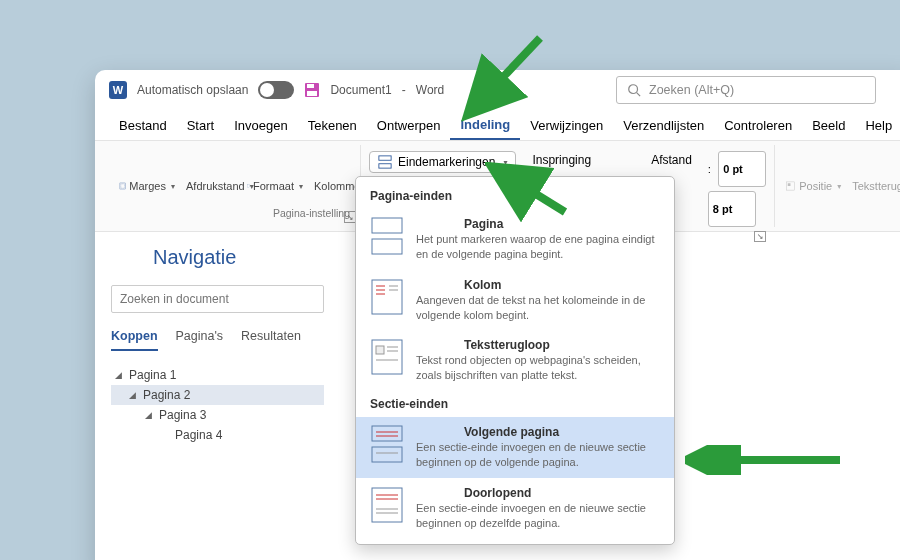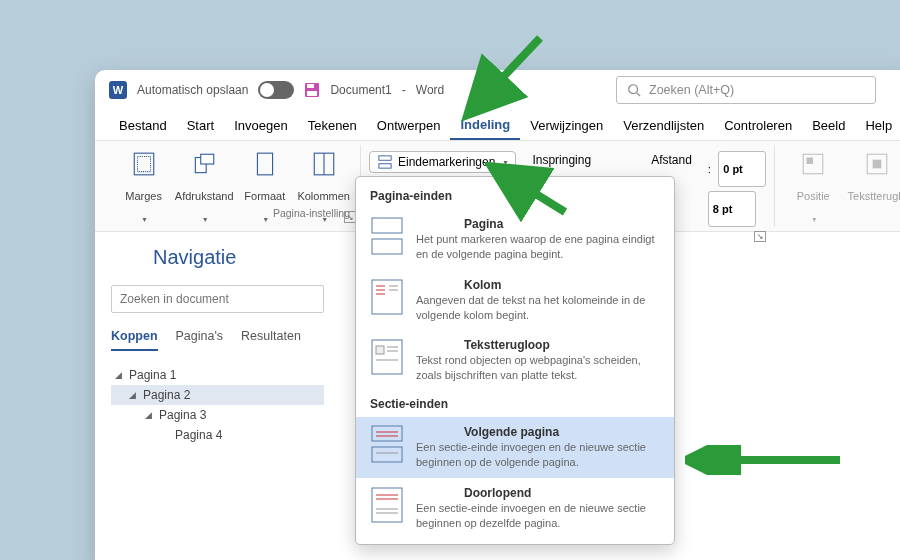--- a/index.html
+++ b/index.html
@@ -10,21 +10,21 @@
 .toggle { width: 36px; height: 18px; border-radius: 9px; background: #666; position: relative; }
 .toggle::after { content: ""; position: absolute; width: 14px; height: 14px; background: #fff; border-radius: 50%; top: 2px; left: 2px; }
 .save-icon { width: 16px; height: 16px; }
 .search-box { margin-left: auto; margin-right: 20px; width: 260px; height: 28px; border: 1px solid #bbb; border-radius: 3px; display: flex; align-items: center; padding: 0 10px; gap: 8px; color: #888; font-size: 12.5px; }
 .ribbon-tabs { display: flex; gap: 0; padding: 0 14px; height: 30px; font-size: 13px; align-items: center; }
 .ribbon-tabs span { padding: 0 10px; height: 30px; display: flex; align-items: center; cursor: pointer; }
 .ribbon-tabs span.active { font-weight: 600; border-bottom: 2px solid #2b579a; color: #2b579a; }
 .ribbon { background: #fafafa; border-top: 1px solid #e4e4e4; border-bottom: 1px solid #e4e4e4; height: 92px; display: flex; padding: 4px 14px; position: relative; }
 .group { display: flex; flex-direction: column; padding: 2px 8px; border-right: 1px solid #e4e4e4; position: relative; }
 .group-inner { display: flex; gap: 4px; flex: 1; }
-.big-btn { display: flex; flex-direction: column; align-items: center; justify-content: flex-start; width: 60px; padding: 4px 2px; font-size: 11px; color: #444; cursor: pointer; gap: 13px; }
+.big-btn { display: flex; flex-direction: row; align-items: center; justify-content: flex-start; width: 60px; padding: 4px 2px; font-size: 11px; color: #444; cursor: pointer; gap: 3px; }
 .big-btn svg { width: 26px; height: 26px; }
 .group-label { font-size: 10.5px; color: #777; text-align: left; padding-right: 4px; position: absolute; bottom: 8px; right: 6px; }
 .small-btn { display: flex; align-items: center; gap: 6px; padding: 3px 8px; border: 1px solid #bbb; border-radius: 4px; background: #fff; font-size: 12px; cursor: pointer; }
 .spacing-col { display: flex; flex-direction: column; gap: 4px; font-size: 11.5px; padding: 6px 8px; }
 .spin { display: flex; align-items: center; gap: 4px; }
 .spin input { width: 48px; height: 36px; border: 1px solid #bbb; border-radius: 3px; font-size: 11px; padding: 0 4px; font-weight: bold; }
 .launcher { position: absolute; right: 4px; bottom: 4px; width: 12px; height: 12px; border: 1px solid #999; font-size: 8px; display: flex; align-items: center; justify-content: center; color: #666; }
 .sidebar { position: absolute; top: 162px; left: 0; width: 245px; bottom: 0; padding: 14px 16px; }
 .sidebar h2 { font-weight: 400; font-size: 20px; color: #2b579a; margin-bottom: 16px; margin-left: 42px; }
 .sb-search { width: 100%; height: 28px; border: 1px solid #ccc; padding: 0 8px; font-size: 12px; border-radius: 2px; margin-bottom: 16px; }

